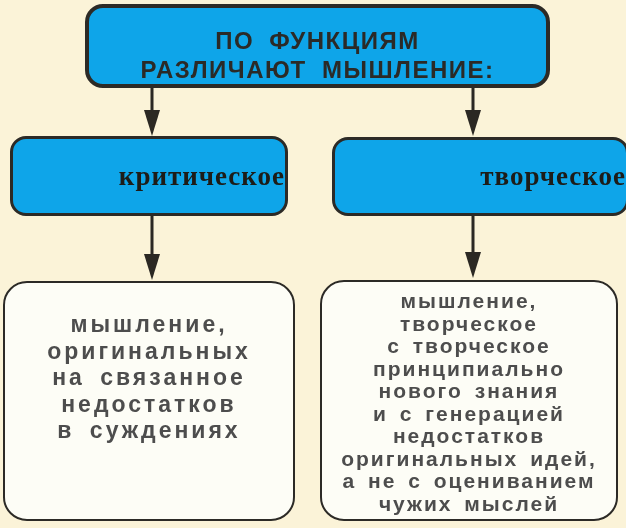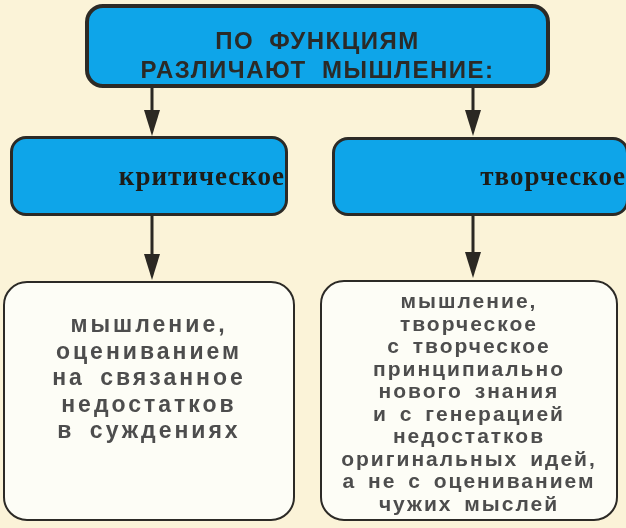--- a/index.html
+++ b/index.html
@@ -129,21 +129,21 @@
     <div class="shaft"></div>
     <div class="head"></div>
   </div>
   <div class="arrow a4">
     <div class="shaft"></div>
     <div class="head"></div>
   </div>
 
   <div class="box desc-box critical">
     <div class="desc-line">мышление,</div>
-    <div class="desc-line">оцениванием</div>
+    <div class="desc-line">оригинальных</div>
     <div class="desc-line">на связанное</div>
     <div class="desc-line">недостатков</div>
     <div class="desc-line">в суждениях</div>
   </div>
 
   <div class="box desc-box creative">
     <div class="desc-line">мышление,</div>
     <div class="desc-line">творческое</div>
     <div class="desc-line">с творческое</div>
     <div class="desc-line">принципиально</div>

